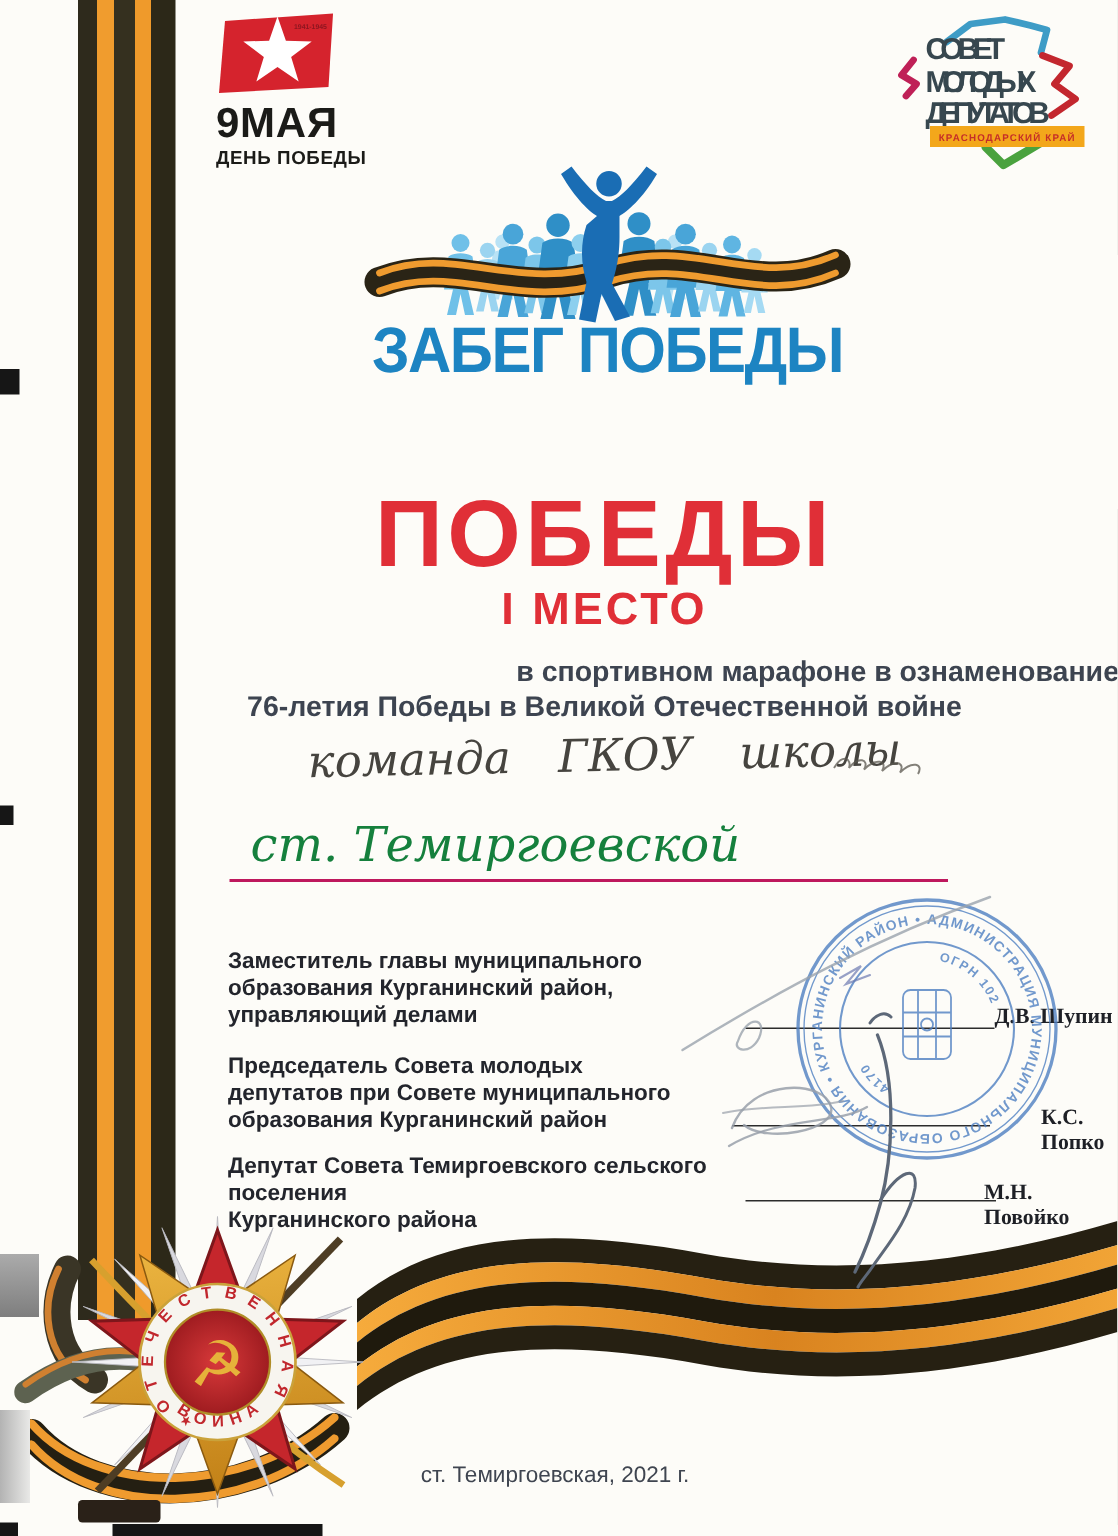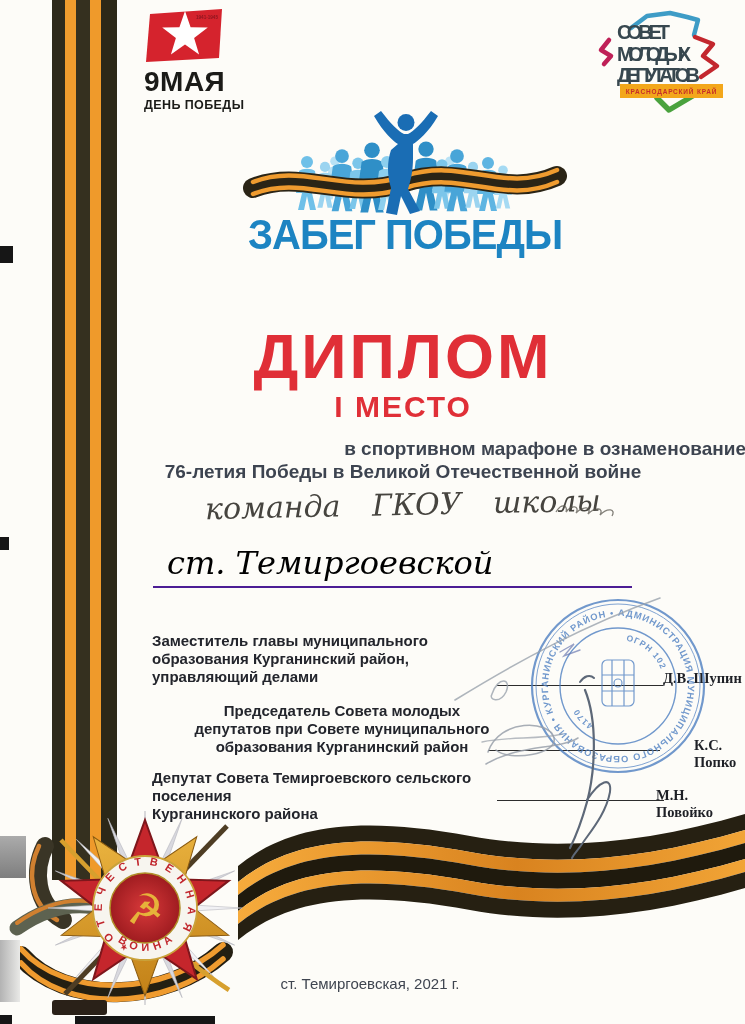--- a/index.html
+++ b/index.html
@@ -19,25 +19,25 @@
   .race{left:245px;top:110px;width:320px;height:150px;}
   .race .title{position:absolute;left:0;top:102px;width:320px;text-align:center;
     font-size:40px;font-weight:800;color:#1d84c2;letter-spacing:-1px;transform:scaleY(1.07);}
   .h-red{left:60px;width:686px;text-align:center;color:#e02f37;}
   .diploma{top:320px;font-size:63px;font-weight:800;letter-spacing:3px;}
   .place{top:390px;font-size:30px;font-weight:700;letter-spacing:2px;}
   .desc{left:60px;width:686px;text-align:center;font-size:19px;font-weight:700;color:#3d4450;}
   .hand1{left:60px;top:487px;width:686px;text-align:center;
     font-family:"DejaVu Serif",serif;font-style:italic;font-size:30px;color:#46443f;
     word-spacing:22px;transform:rotate(-1.2deg);}
-  .hand2{left:153px;top:544px;width:465px;height:42px;border-bottom:2px solid #4c1d95;
-    font-family:"DejaVu Serif",serif;font-style:italic;font-size:32px;color:#000000;padding-left:14px;}
+  .hand2{left:153px;top:544px;width:465px;height:42px;border-bottom:2px solid #be185d;
+    font-family:"DejaVu Serif",serif;font-style:italic;font-size:32px;color:#15803d;padding-left:14px;}
   .sig-block{left:152px;width:380px;font-family:Liberation Sans, sans-serif;
     font-weight:700;font-size:15px;line-height:18px;color:#23252c;}
-  .sb1{top:632px;} .sb2{top:702px;text-align:center;} .sb3{top:769px;}
+  .sb1{top:632px;} .sb2{top:702px;} .sb3{top:769px;}
   .hline{border-top:1.6px solid #2c2c2c;height:0;}
   .hl1{left:497px;top:685px;width:166px;} .hl2{left:488px;top:750px;width:172px;} .hl3{left:497px;top:800px;width:167px;}
   .sname{font-family:"Liberation Serif",serif;font-weight:700;font-size:14.5px;color:#1e2026;}
   .sn1{left:663px;top:670px;} .sn2{left:666px;top:737px;margin-left:28px;} .sn3{left:656px;top:787px;}
   .stamp{left:528px;top:596px;width:180px;height:180px;opacity:.8;}
   .footer{left:60px;top:975px;width:620px;text-align:center;font-size:15px;font-weight:400;color:#3f4550;}
   .art{background:#161616;}
   svg{display:block;overflow:visible;}
 </style>
 </head>
@@ -108,21 +108,21 @@
       <g fill="#1a6db4">
         <circle cx="161" cy="12.5" r="8.5"></circle>
         <path d="M129,6 L136,1 C146,14 153,21 159,24 L163,24 C169,21 176,14 186,1 L193,6
                  C183,23 173,31 168,34 L168,48 C168,60 166,70 163,79 L175,101 L165,104 L156,86
                  L152,105 L141,103 L146,78 C142,65 142,52 146,40 L153,34 C148,31 139,23 129,6 Z"></path>
       </g>
     </svg>
     <div class="title">ЗАБЕГ ПОБЕДЫ</div>
   </div>
 
-  <div class="abs h-red diploma">ДИПЛОМ</div>
+  <div class="abs h-red diploma">ПОБЕДЫ</div>
   <div class="abs h-red place">I МЕСТО</div>
   <div class="abs desc" style="top:438px;text-align:right;">в спортивном марафоне в ознаменование</div>
   <div class="abs desc" style="top:461px;">76-летия Победы в Великой Отечественной войне</div>
 
   <div class="abs hand1">команда ГКОУ школы</div>
   <svg class="abs" style="left:552px;top:494px;" width="75" height="30" viewBox="0 0 75 30">
     <path d="M4,18 C10,8 16,12 14,18 C20,10 28,12 24,19 C32,11 40,13 36,20 C44,12 52,14 48,21 C56,13 64,15 60,22" fill="none" stroke="#5a574f" stroke-width="1.3" opacity="0.75"></path>
   </svg>
   <div class="abs hand2">ст. Темиргоевской</div>
 

